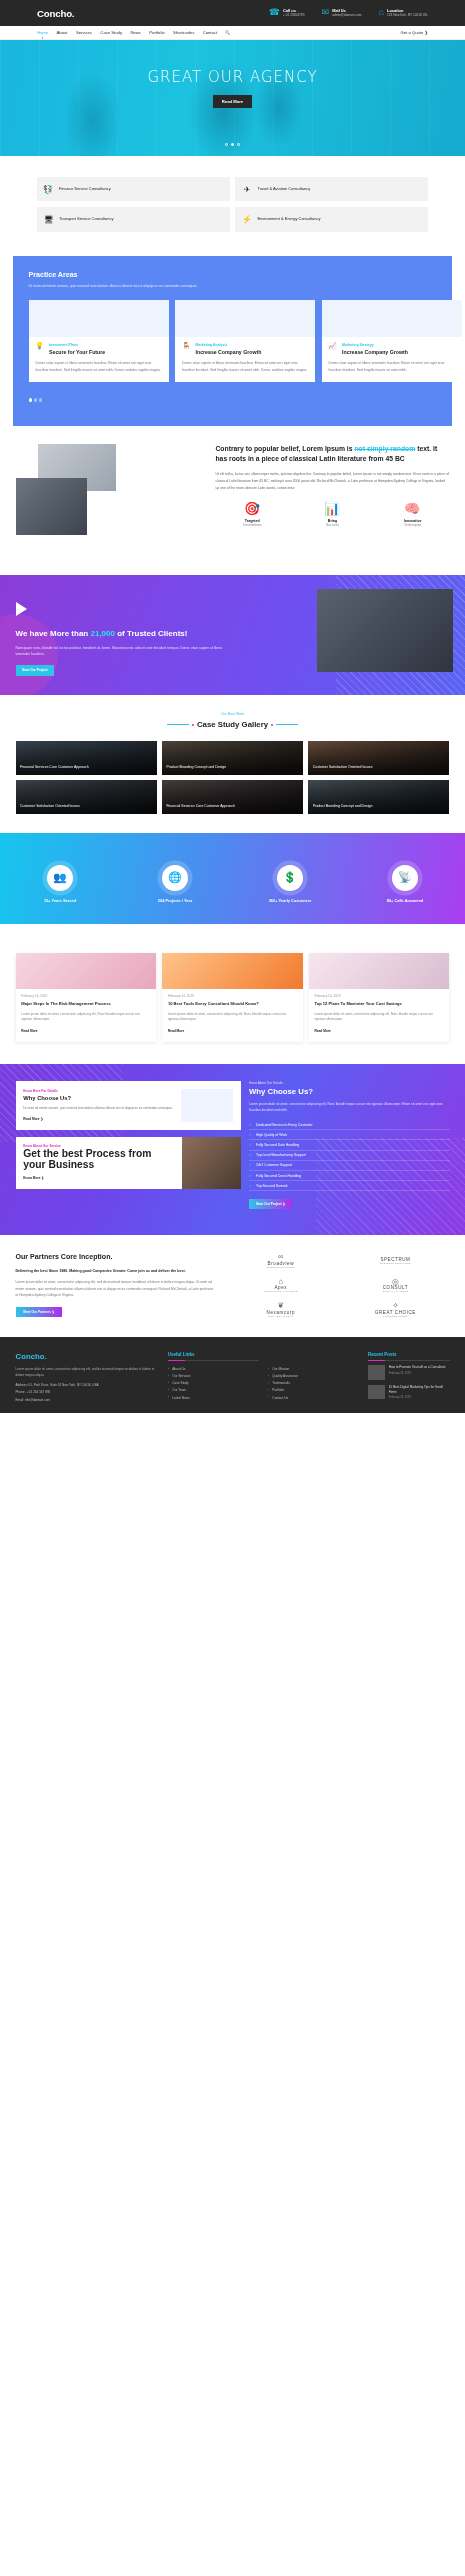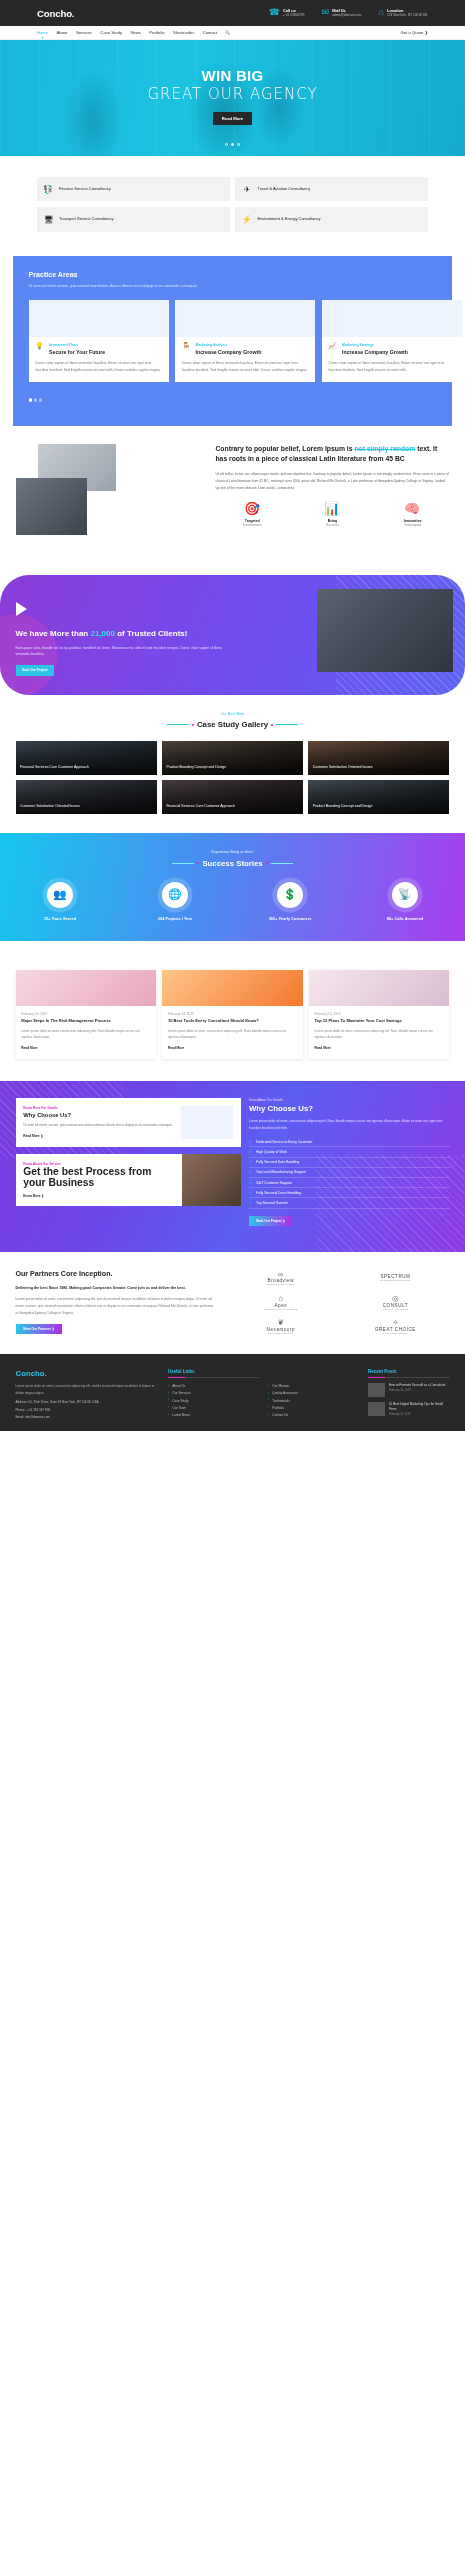--- a/index.html
+++ b/index.html
@@ -90,21 +90,21 @@
   .ctext h3 s { color:#2ec4e8; }
   .ctext p { font-size:3.4px; color:#666; line-height:2; margin-top:6.5px; }
   .cfeat { display:flex; gap:6.5px; margin-top:10.3px; }
   .cfeat div { flex:1; text-align:center; }
   .cfeat .cic { font-size:13px; line-height:1; }
   .cfeat b { display:block; font-size:3.6px; margin-top:4.5px; }
   .cfeat span { display:block; font-size:3.4px; color:#888; }
 
   
   .video { position:relative; height:120px; overflow:hidden;
-    background:linear-gradient(110deg,#8b3cd8 0%,#7a48e8 35%,#6f4ff0 60%,#5b63f2 100%);border-radius:29px; }
+    background:linear-gradient(110deg,#8b3cd8 0%,#7a48e8 35%,#6f4ff0 60%,#5b63f2 100%); }
   .video::before { content:""; position:absolute; right:0; top:0; width:129px; height:120px;
     background:repeating-linear-gradient(45deg, rgba(255,255,255,.16) 0 1px, transparent 1px 5.2px); }
   .video::after { content:""; position:absolute; left:-26px; top:39px; width:84px; height:84px;
     border-radius:50%; background:rgba(220,70,190,.3); }
   .play { position:absolute; left:15.5px; top:27px; width:0;height:0;
     border-left:11.6px solid #fff; border-top:7.1px solid transparent; border-bottom:7.1px solid transparent; z-index:3;}
   .vtext { position:absolute; left:15.5px; top:53px; width:213px; z-index:3; }
   .vtext h3 { color:#fff; font-size:8px; font-weight:600; line-height:1.45; }
   .vtext h3 em { color:#2be6f0; font-style:normal; }
   .vtext p { color:#e4ddff; font-size:3.4px; line-height:1.95; margin-top:5.2px; }
@@ -252,21 +252,20 @@
     <a>Portfolio</a>
     <a>Shortcodes</a>
     <a>Contact</a>
     <a>🔍</a>
   </div>
   <div class="navright">Get a Quote ❯</div>
 </div>
 
 <div class="hero">
   <div class="hero-inner">
-    <h1>WIN BIG</h1>
     <h2>GREAT OUR AGENCY</h2>
     <div class="btn">Read More</div>
   </div>
   <div class="dots">
     <i></i><i class="on"></i><i></i>
   </div>
 </div>
 
 <div class="services">
   <div class="svc-grid">
@@ -395,28 +394,20 @@
         <span>Financial Services Core Customer Approach</span>
       </div>
     <div class="gal-item" style="background:linear-gradient(135deg,#4f5a63,#1c2227)">
         <div class="ov"></div>
         <span>Product Branding Concept and Design</span>
       </div>
   </div>
 </div>
 
 <div class="success">
-  <div class="sechead">
-    <div class="small">Experience Bring us Here!</div>
-    <div class="big">
-        <i></i>
-        <span>Success Stories</span>
-        <i></i>
-      </div>
-  </div>
   <div class="stat-row">
     <div class="stat">
       <div class="circ">👥</div>
       <b>15+ Years Served</b>
       </div>
     <div class="stat">
       <div class="circ">🌐</div>
       <b>254 Projects / Year</b>
       </div>
     <div class="stat">

